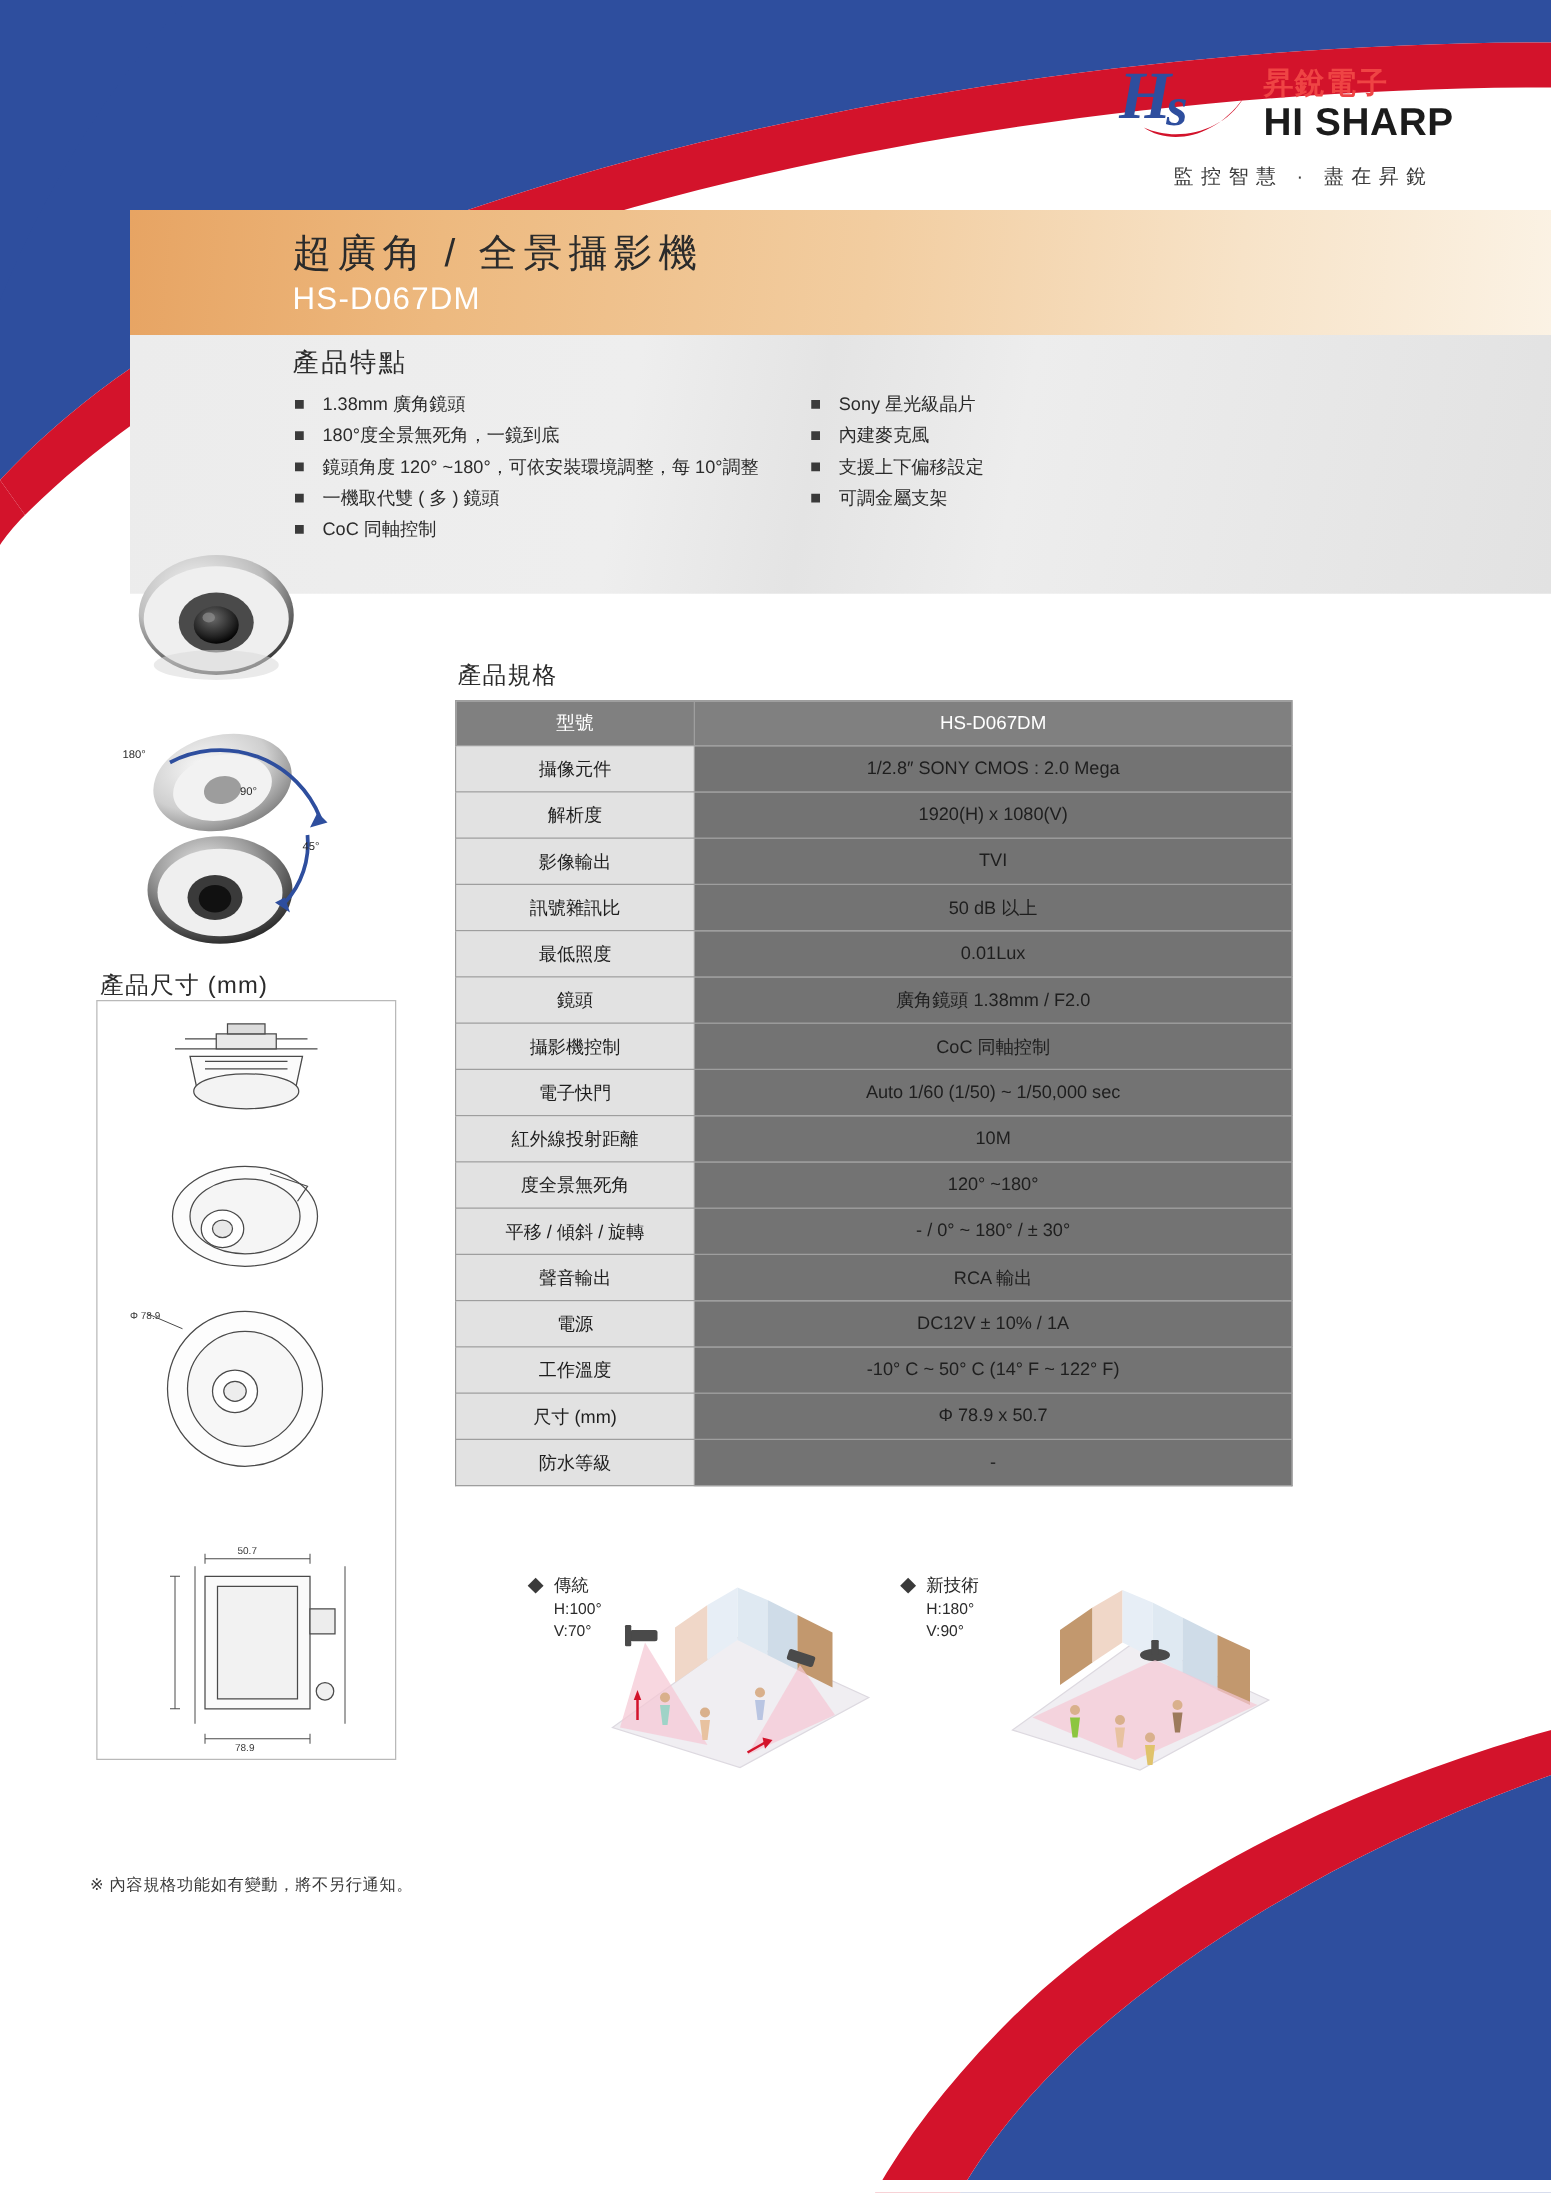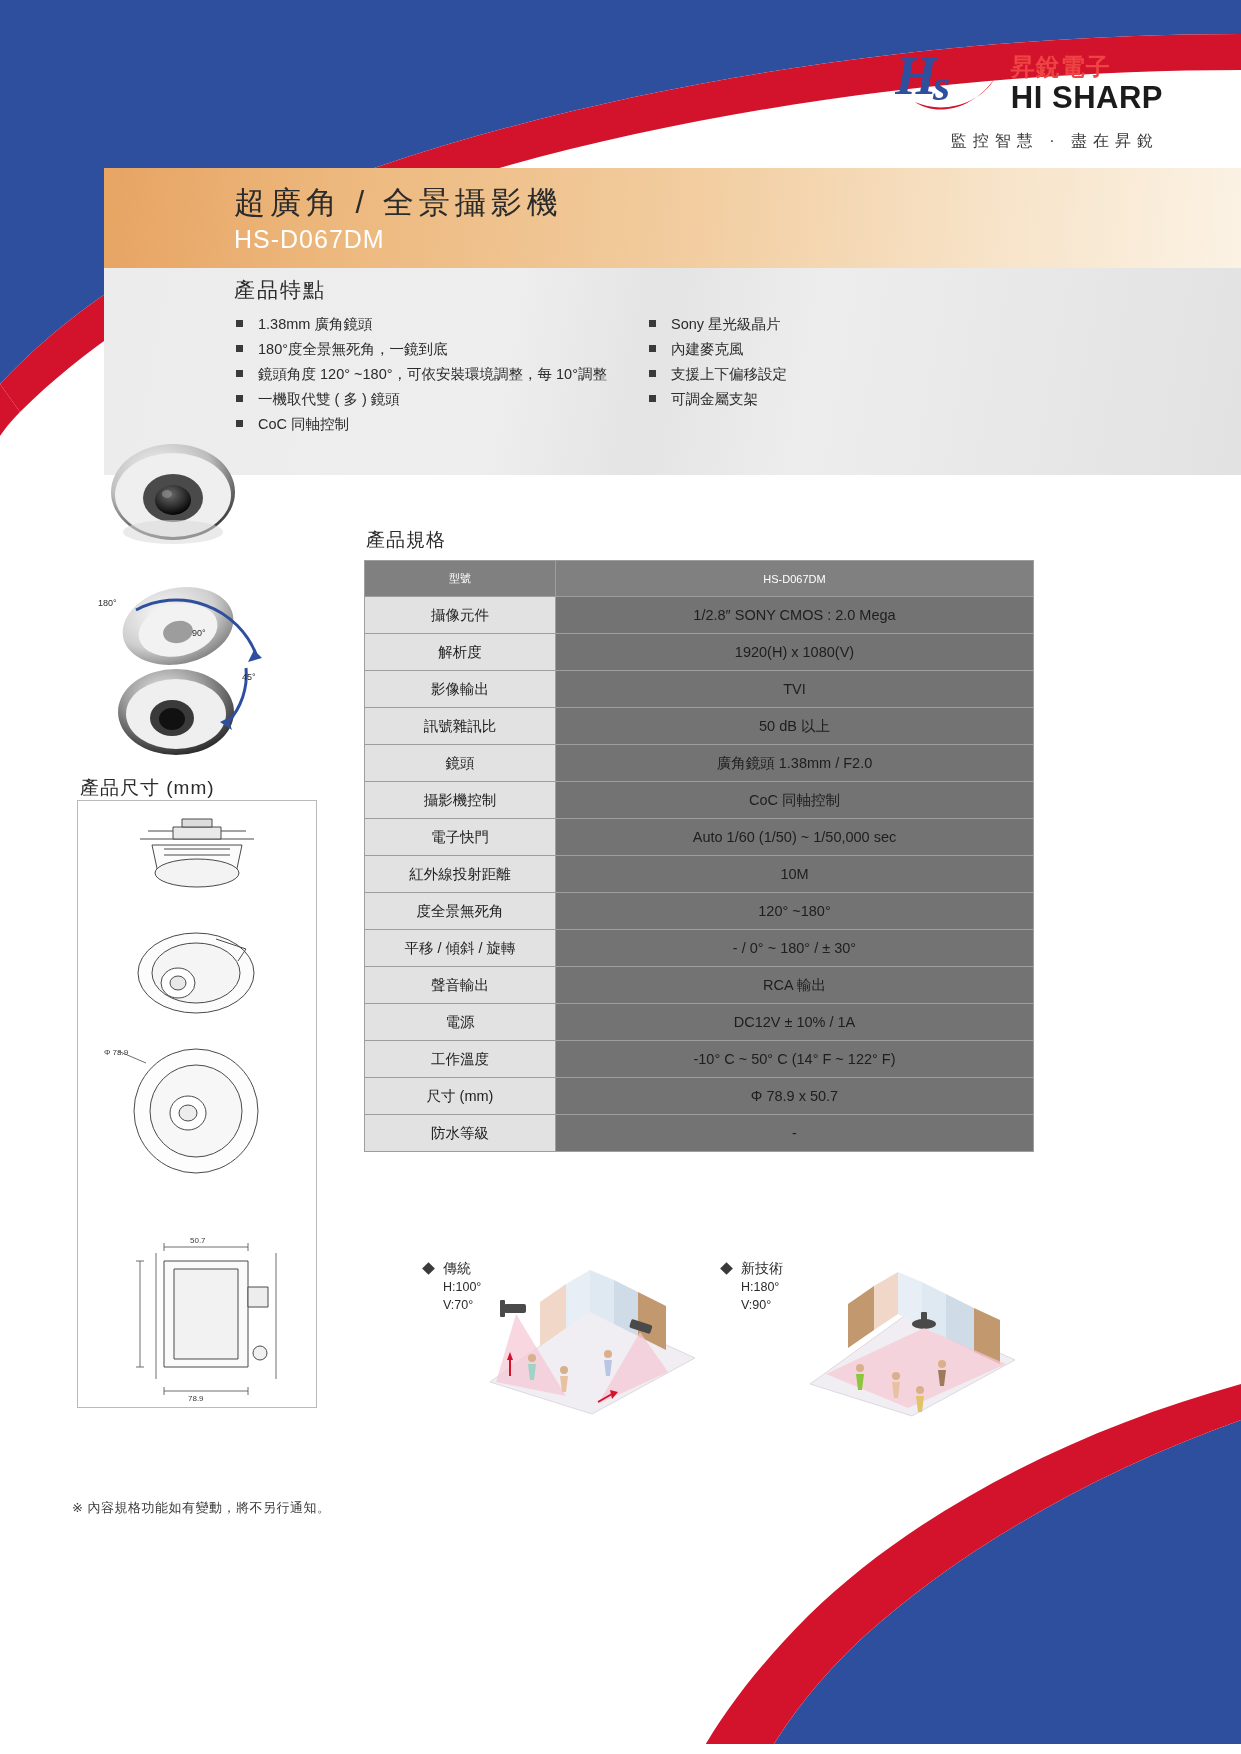--- a/index.html
+++ b/index.html
@@ -31,21 +31,21 @@
   .logo-cn {
     font-size: 24px; font-weight: bold; letter-spacing: 1px;
     color: #ef4444;
   }
   .logo-en {
     font-size: 31px; font-weight: bold; letter-spacing: 0.5px;
     color: #1b1b1b; margin-top: 3px;
   }
   .logo-slogan {
     font-size: 16px; letter-spacing: 6px; color: #3a3a3a;
-    margin-top: 11px; margin-right: 4px;
+    margin-top: 11px; margin-right: 16px;
   }
 
   
   .title-banner {
     position: absolute;
     left: 104px; top: 168px;
     width: 1137px; height: 100px;
     background: linear-gradient(95deg, #e7a463 0%, #edb97f 22%, #f2cda0 52%, #f7e3c8 78%, #fbf2e4 100%);
     z-index: 3;
   }
@@ -113,21 +113,21 @@
   }
   table.spec th, table.spec td {
     border: 1px solid #9e9e9e;
     height: 37px;
     text-align: center;
     vertical-align: middle;
     font-size: 14.5px;
     font-weight: normal;
     color: #1e1e1e;
   }
-  table.spec th { background: #808080; color: #ffffff; height: 36px; font-size: 11px; }
+  table.spec th { background: #808080; color: #ffffff; height: 36px; font-size: 15px; }
   table.spec td.key { background: #e2e2e2; width: 191px; }
   table.spec td.val { background: #737373; }
 
   
   .cmp { position: absolute; z-index: 2; margin-top: 19px; }
   .cmp-old { left: 424px; top: 1240px; }
   .cmp-new { left: 722px; top: 1240px; }
   .cmp-head { display: flex; align-items: flex-start; }
   .cmp-diamond {
     width: 9px; height: 9px; background: #3a3a3a;
@@ -363,20 +363,24 @@
       </tr>
     <tr>
         <td class="key">影像輸出</td>
         <td class="val">TVI</td>
       </tr>
     <tr>
         <td class="key">訊號雜訊比</td>
         <td class="val">50 dB 以上</td>
       </tr>
     <tr>
+        <td class="key">最低照度</td>
+        <td class="val">0.01Lux</td>
+      </tr>
+    <tr>
         <td class="key">鏡頭</td>
         <td class="val">廣角鏡頭 1.38mm / F2.0</td>
       </tr>
     <tr>
         <td class="key">攝影機控制</td>
         <td class="val">CoC 同軸控制</td>
       </tr>
     <tr>
         <td class="key">電子快門</td>
         <td class="val">Auto 1/60 (1/50) ~ 1/50,000 sec</td>

